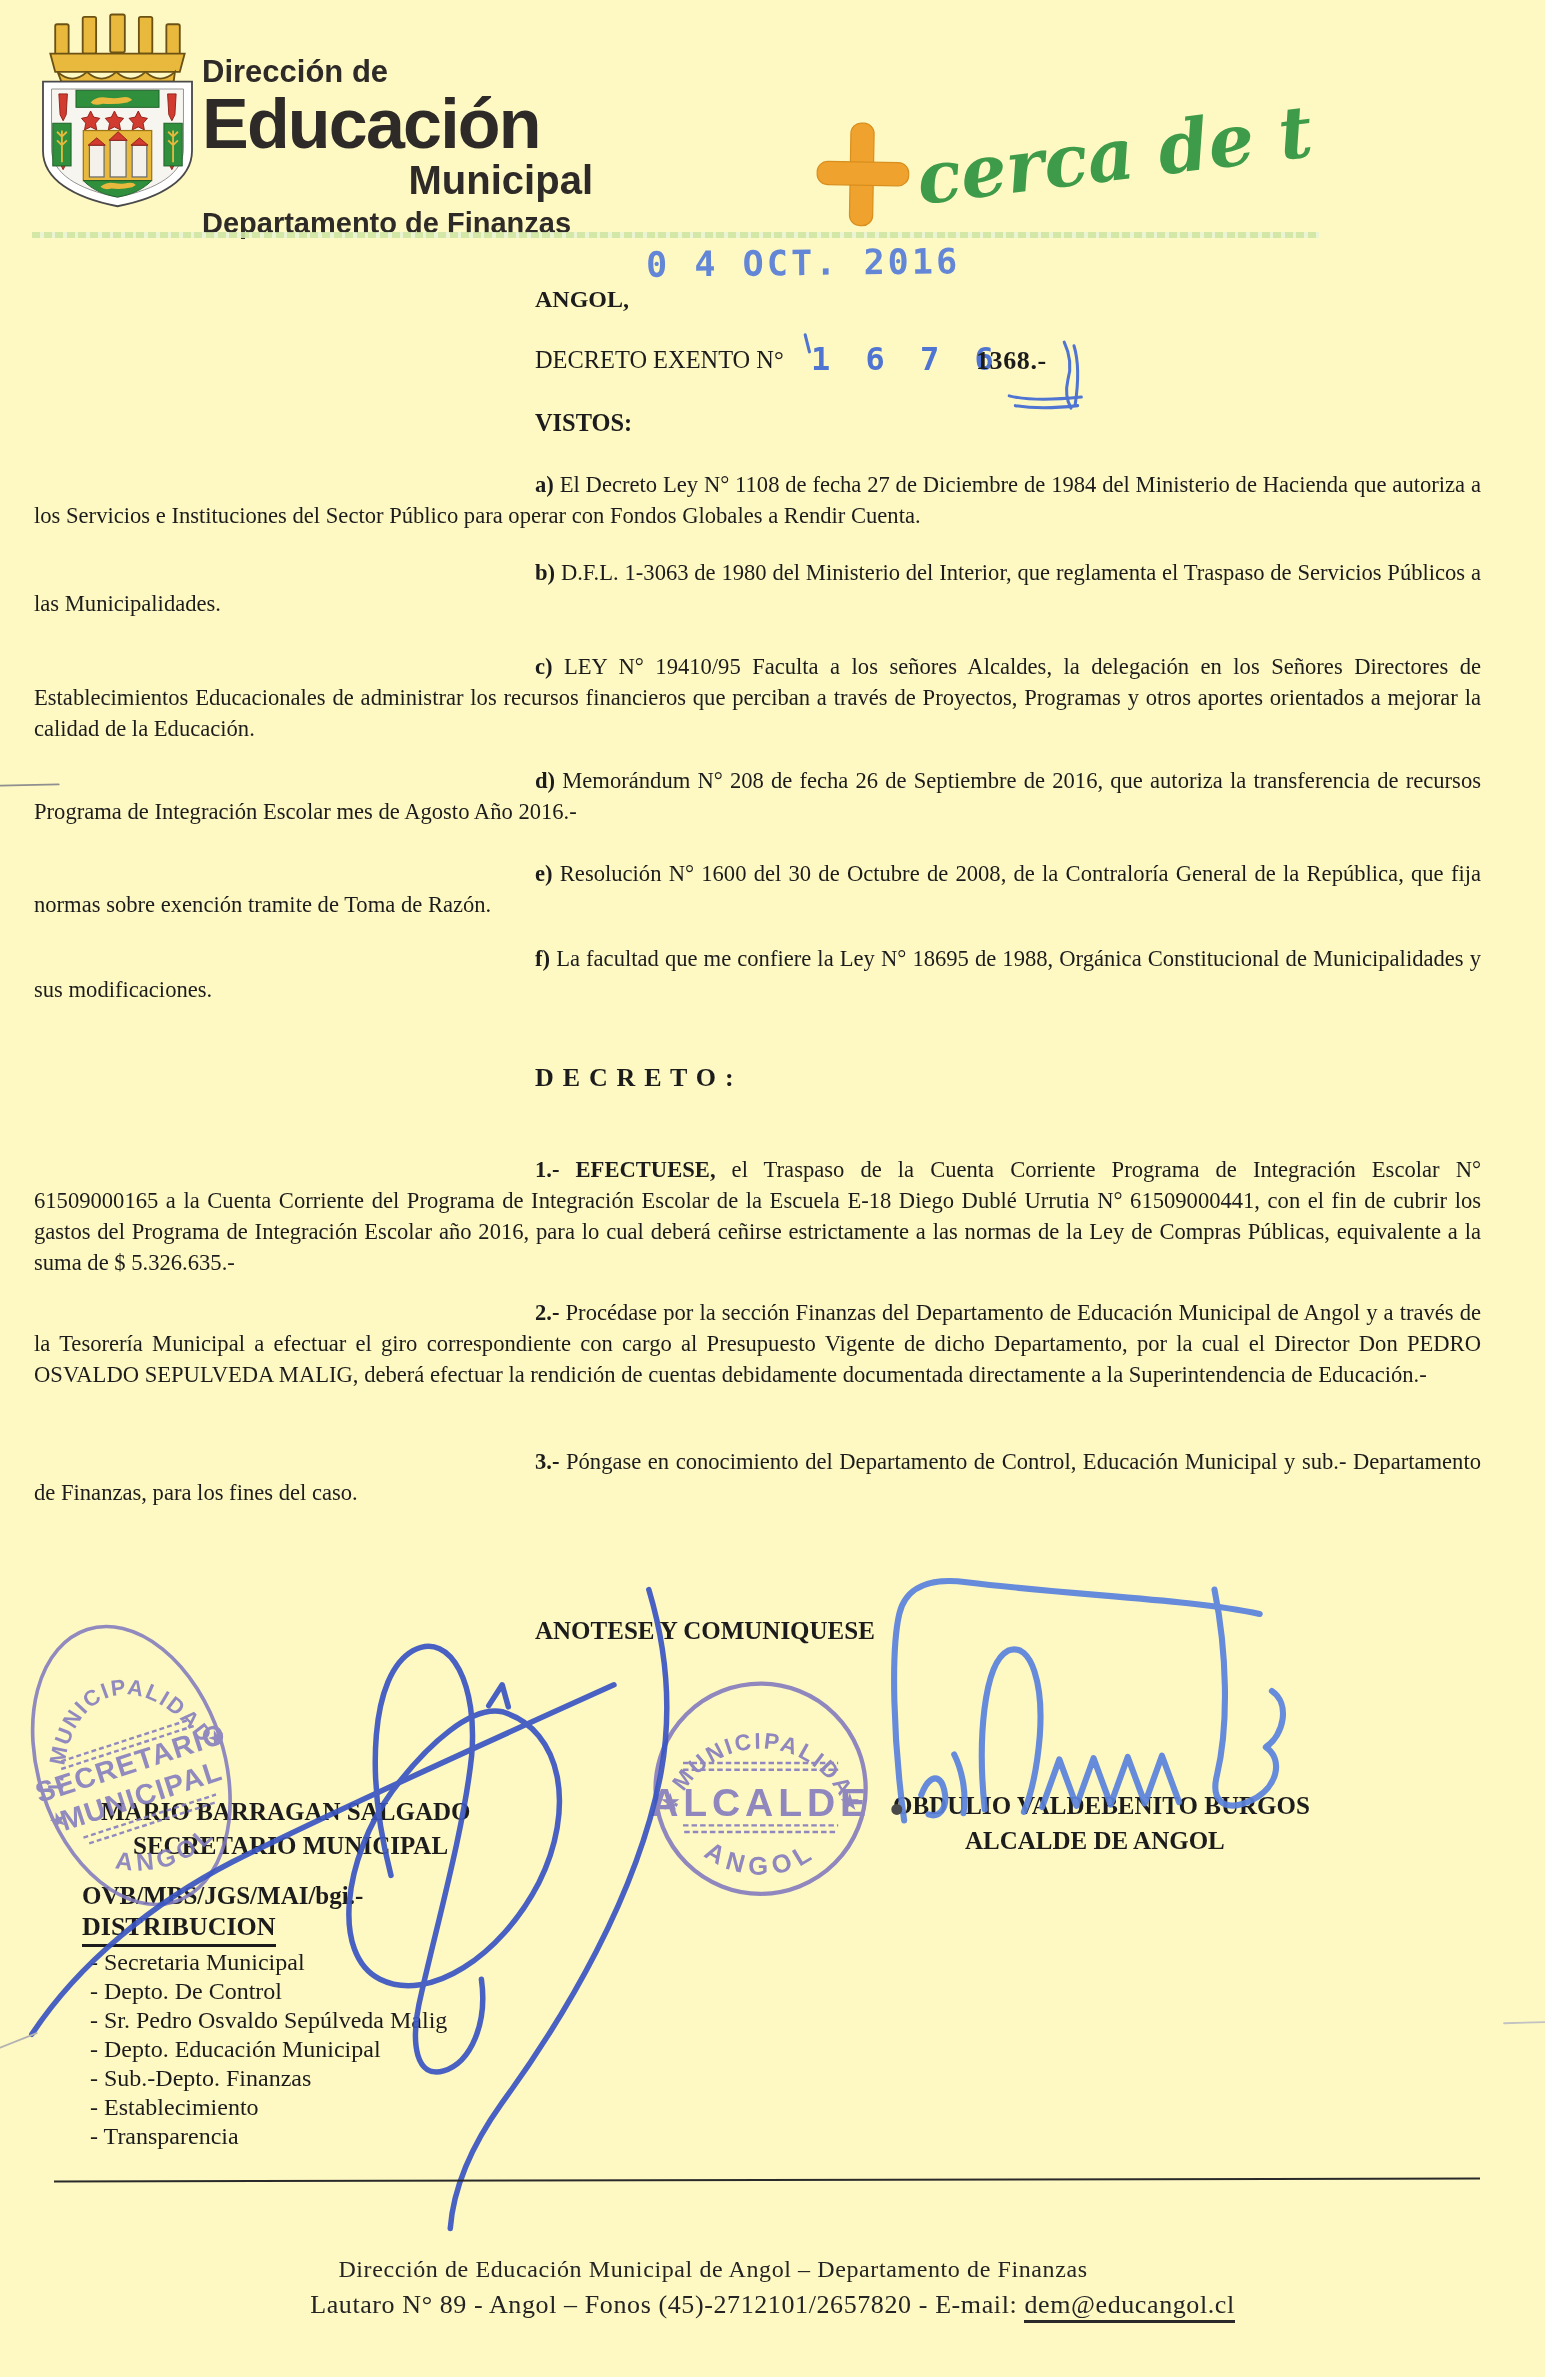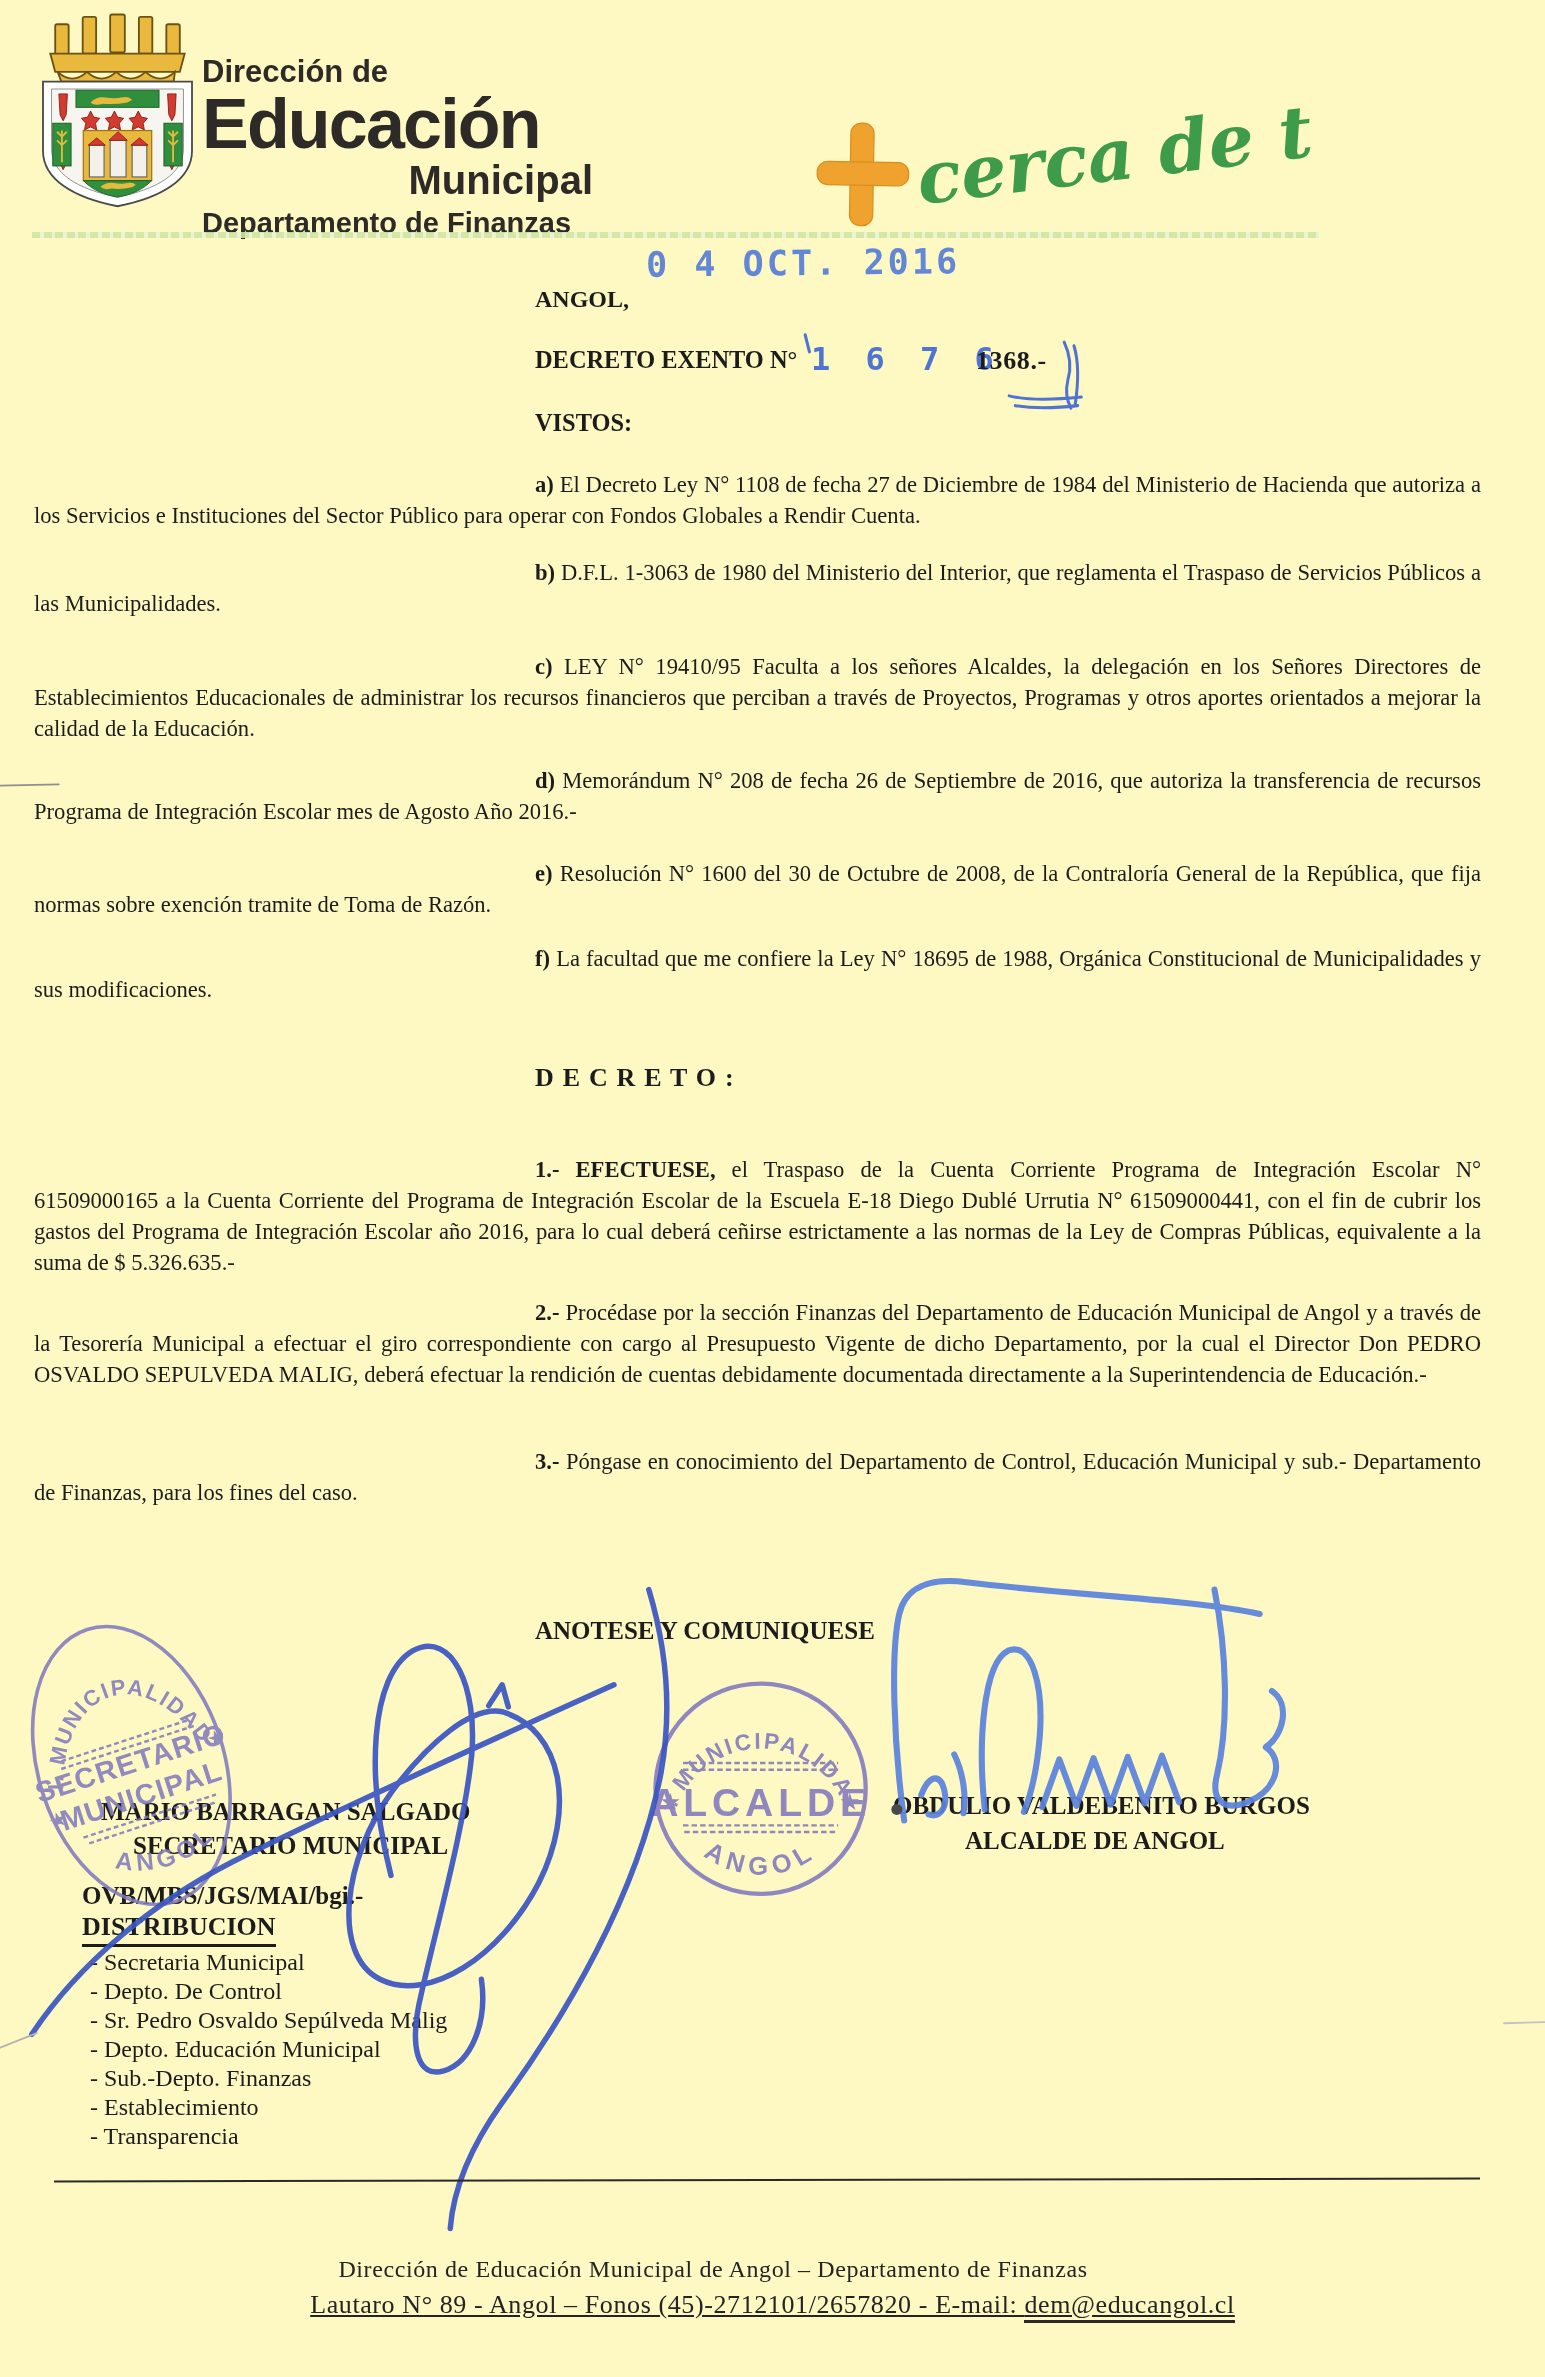--- a/index.html
+++ b/index.html
@@ -18,21 +18,21 @@
   .green-rule{position:absolute;left:32px;top:232px;width:1287px;height:5.5px;
     background:repeating-linear-gradient(90deg,#cfe5a4 0 8px,#e9f4d4 8px 11.6px);
     opacity:.9;}
   .slogan{position:absolute;left:813px;top:73px;}
   
   .datestamp{position:absolute;left:646px;top:243px;
     font-family:"DejaVu Sans Mono", monospace;font-weight:bold;font-size:35px;
     color:#5b80d9;letter-spacing:3.1px;transform:rotate(-.6deg);opacity:.95;}
   .city{position:absolute;left:535px;top:286px;font-weight:bold;font-size:24px;}
   .decree-row{position:absolute;left:535px;top:346px;font-size:24.4px;}
-  .decree-label{font-weight:bold;}
+  .decree-label{font-weight:normal;}
   .decree-stamped{position:absolute;left:276px;top:-6.1px;
     font-family:"DejaVu Sans Mono", monospace;font-weight:bold;font-size:32px;
     color:#4f74d2;letter-spacing:8px;white-space:nowrap;}
   .decree-typed{position:absolute;left:441px;top:0;font-weight:bold;font-size:26px;letter-spacing:0.6px;}
   .vistos{position:absolute;left:535px;top:409px;font-weight:bold;font-size:24.4px;}
   .decreto-head{position:absolute;left:535px;top:1063px;font-weight:bold;font-size:26px;letter-spacing:1.2px;}
   .anotese{position:absolute;left:535px;top:1617px;font-weight:bold;font-size:25px;}
   
   .par{position:absolute;left:34px;width:1447px;margin:0;
     font-size:22.6px;line-height:31px;text-align:justify;text-indent:501px;}
@@ -41,21 +41,21 @@
   .sig-name{position:absolute;font-weight:bold;font-size:25px;white-space:nowrap;}
   .sig-title{position:absolute;font-weight:bold;font-size:25px;white-space:nowrap;}
   .admin-initials{position:absolute;left:82px;top:1882px;font-weight:bold;font-size:25px;}
   .distribucion{position:absolute;left:82px;top:1912px;font-weight:bold;font-size:26px;
     border-bottom:3.1px solid #1c1c1c;padding-bottom:2.4px;}
   .dist-list{position:absolute;left:90px;top:1948px;font-size:24px;line-height:29px;}
   .dist-list div{white-space:nowrap;}
   
   .bottom-rule{position:absolute;left:54px;top:2179px;width:1426px;height:1.8px;background:#2a2a2a;transform:rotate(-.12deg);}
   .footer1{position:absolute;left:0;top:2256px;width:1426px;text-align:center;font-size:24px;color:#242424;letter-spacing:0.6px;}
-  .footer2{position:absolute;left:0;top:2290px;width:1545px;text-align:center;font-size:26px;color:#242424;letter-spacing:0.6px;text-decoration:underline;}
+  .footer2{position:absolute;left:0;top:2290px;width:1545px;text-align:center;font-size:26px;color:#242424;letter-spacing:0.6px;}
   .footer2 .email{border-bottom:3.1px solid #2a2a2a;padding-bottom:1.2px;}
   
   .overlay{position:absolute;left:0;top:0;pointer-events:none;}
 </style>
 </head>
 <body>
 
 <div class="page">
 
   <svg class="overlay" style="left:32px;top:13.4px;" width="171" height="196" viewBox="0 0 280 320">

